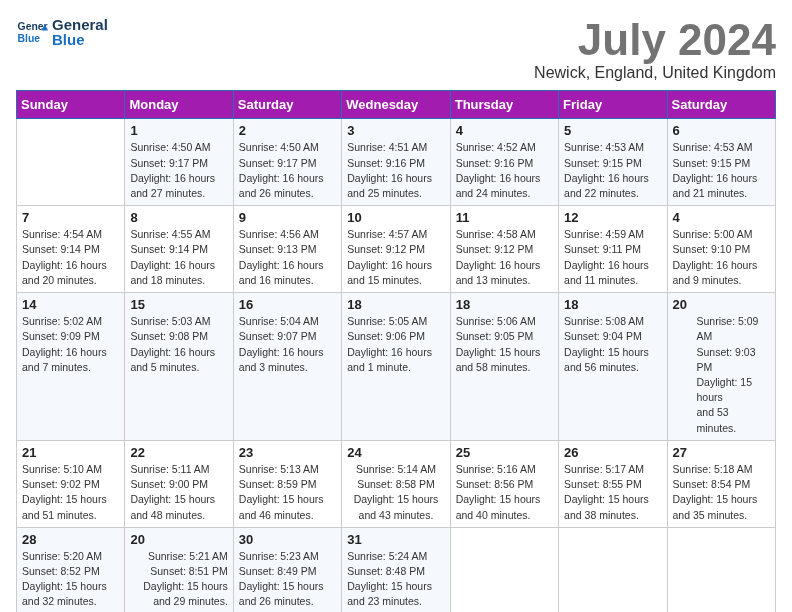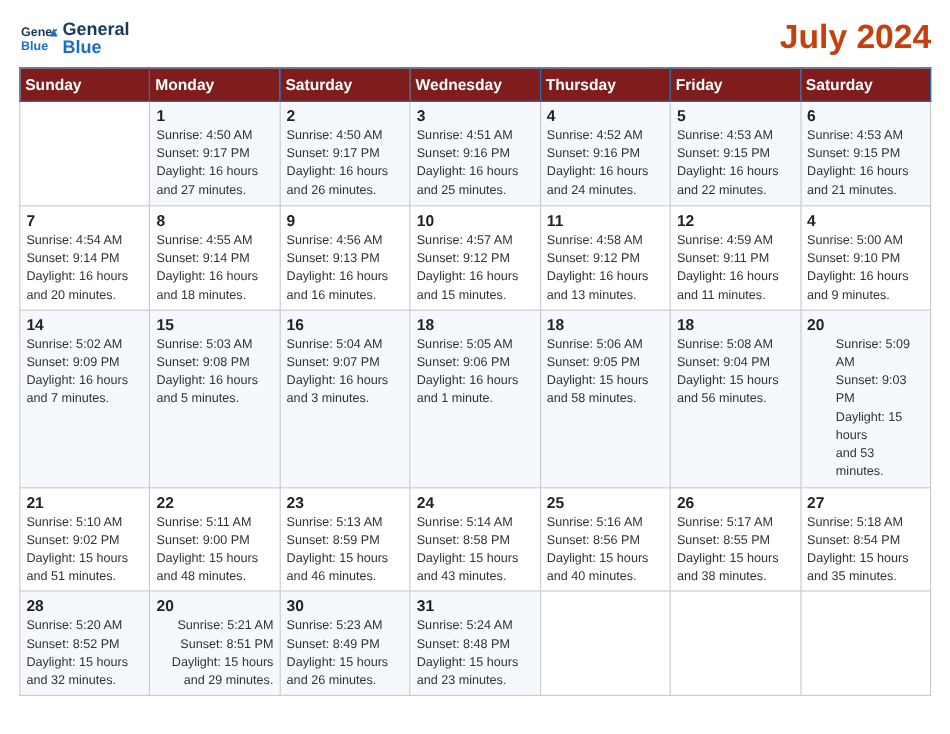--- a/index.html
+++ b/index.html
@@ -22,37 +22,37 @@
       gap: 4px;
     }
     .logo-icon {
       width: 32px;
       height: 32px;
     }
     .title-area {
       text-align: right;
     }
     .month-title {
-      font-size: 28px;
+      font-size: 44px;
       font-weight: bold;
-      color: #c2410c;
+      color: #737373;
       line-height: 1.1;
     }
     .location {
       font-size: 16px;
       color: #333;
       font-weight: normal;
     }
     table {
       width: 100%;
       border-collapse: collapse;
       font-size: 11px;
     }
     thead tr th {
-      background-color: #7f1d1d;
+      background-color: #a21caf;
       color: #fff;
       padding: 6px 4px;
       text-align: left;
       font-size: 13px;
       font-weight: bold;
       border: 1px solid #2b6cb0;
     }
     tbody tr td {
       border: 1px solid #ccc;
       vertical-align: top;
@@ -93,20 +93,21 @@
       <text x="2" y="32" font-size="13" font-weight="bold" fill="#1a6fc4" font-family="Arial">Blue</text>
       <polygon points="36,10 40,18 32,18" fill="#1a6fc4"></polygon>
     </svg>
     <div>
       <div style="font-size:15px;font-weight:bold;color:#1a3a5c;">General</div>
       <div style="font-size:15px;font-weight:bold;color:#1a6fc4;margin-top:-2px;">Blue</div>
     </div>
   </div>
   <div class="title-area">
     <div class="month-title">July 2024</div>
+    <div class="location">Newick, England, United Kingdom</div>
   </div>
 </div>
 
 <table>
   <thead>
     <tr>
       <th>Sunday</th>
       <th>Monday</th>
       <th>Saturday</th>
       <th>Wednesday</th>
@@ -280,21 +281,21 @@
         </td>
         <td>
           <span class="day-number">23</span>
           <div class="day-info" style="white-space: pre-line;">Sunrise: 5:13 AM
 Sunset: 8:59 PM
 Daylight: 15 hours
 and 46 minutes.</div>
         </td>
         <td>
           <span class="day-number">24</span>
-          <div class="day-info" style="white-space: pre-line;">Sunrise: 5:14 AM
+          <div class="day-info" style="white-space: pre-line; text-align: center;">Sunrise: 5:14 AM
 Sunset: 8:58 PM
 Daylight: 15 hours
 and 43 minutes.</div>
         </td>
         <td>
           <span class="day-number">25</span>
           <div class="day-info" style="white-space: pre-line;">Sunrise: 5:16 AM
 Sunset: 8:56 PM
 Daylight: 15 hours
 and 40 minutes.</div>

